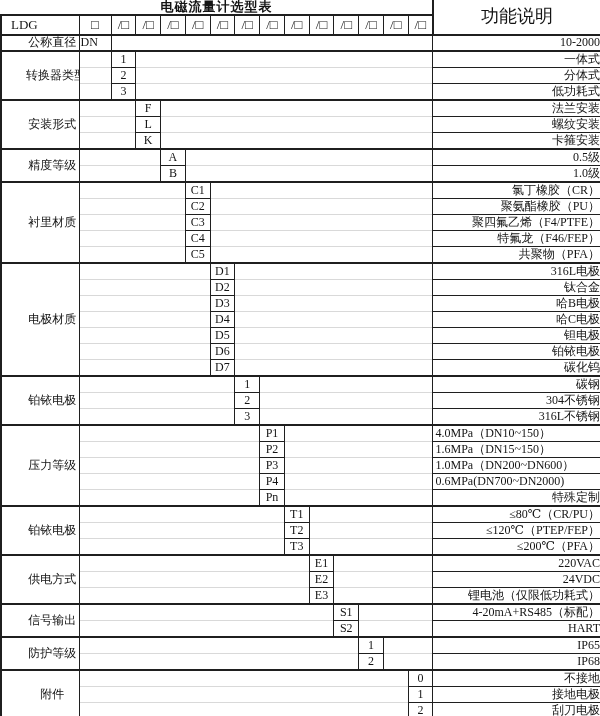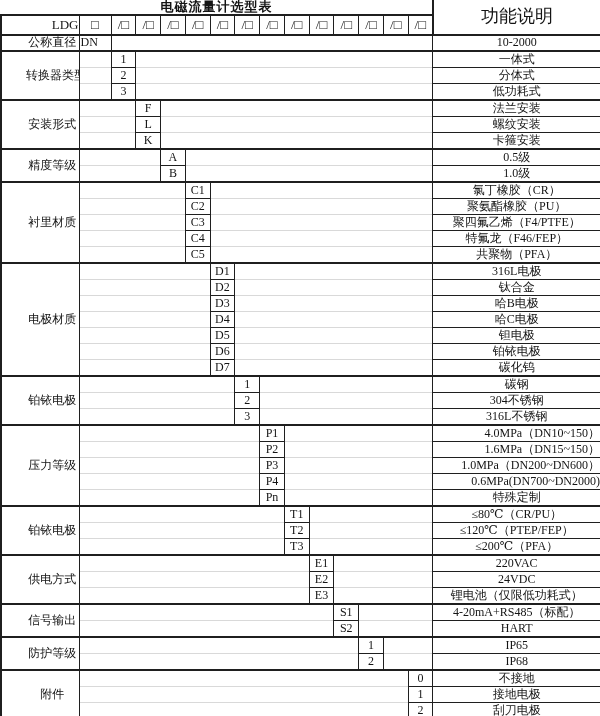--- a/index.html
+++ b/index.html
@@ -7,23 +7,23 @@
   table{border-collapse:collapse;table-layout:fixed;width:600px;background:#fff;
         font-family:"Liberation Serif","DejaVu Serif",serif;color:#141414;}
   td{padding:0;height:15px;text-align:center;vertical-align:middle;font-size:12px;
      line-height:1.05;overflow:hidden;white-space:nowrap;border:1px solid #1f1f1f;}
   .r-title td{height:13px;}
   .r-ldg td{height:18px;font-size:13px;}
   .r-dn td{height:14px;}
   .title{border:none;border-bottom:2px solid #1f1f1f;font-size:13px;font-weight:bold;letter-spacing:1px;}
   .funchead{border:2px solid #1f1f1f;border-top:none;font-size:18px;}
   .lbl{border-left:2px solid #1f1f1f;font-family:"DejaVu Sans","Liberation Sans",sans-serif;padding-left:24px;}
-  .lbl-ldg{text-align:right;padding-left:9px;font-family:"Liberation Serif",serif;}
-  .desc{border-right:2px solid #1f1f1f;}
-  .desc.left{text-align:right;padding-left:2px;}
+  .lbl-ldg{text-align:left;padding-left:9px;font-family:"Liberation Serif",serif;}
+  .desc{border-right:2px solid #1f1f1f;text-align:right;}
+  .desc.left{text-align:left;padding-left:2px;}
   .dn{text-align:left;padding-left:1px;}
   .sec{border-top:2px solid #1f1f1f;}
   .spacer{background:repeating-linear-gradient(to bottom,#fff 0 15px,#d9d9d9 15px 16px);}
   .code{font-size:12px;}
 </style>
 </head>
 <body>
 
 <div id="frame">
   <table>

